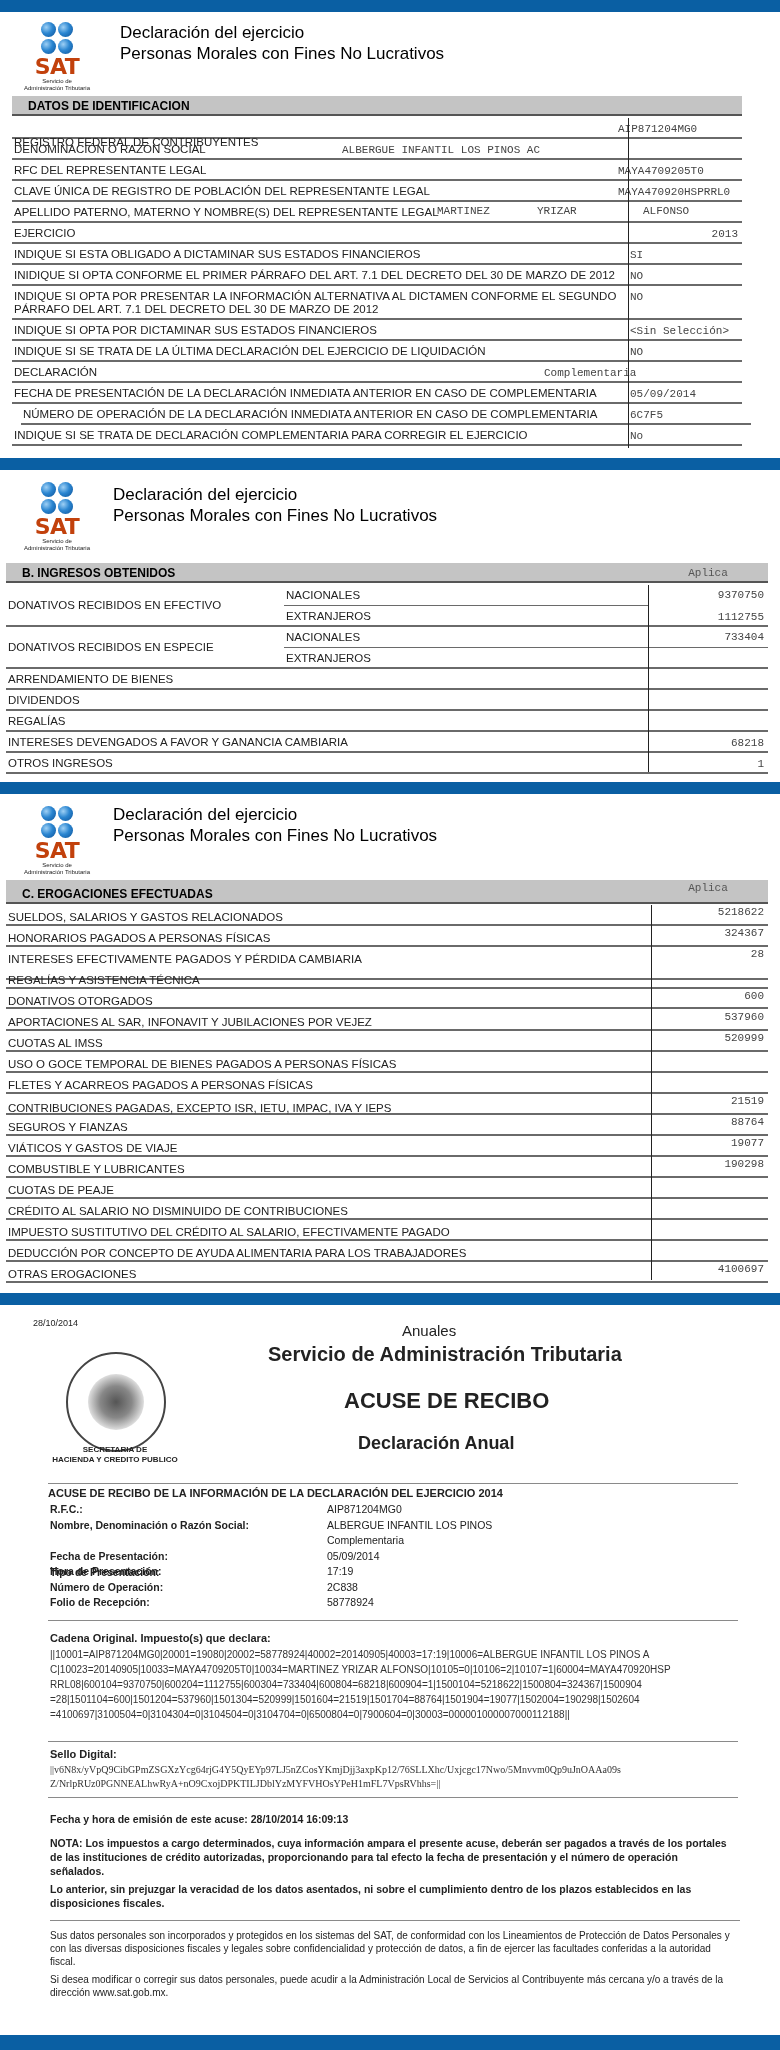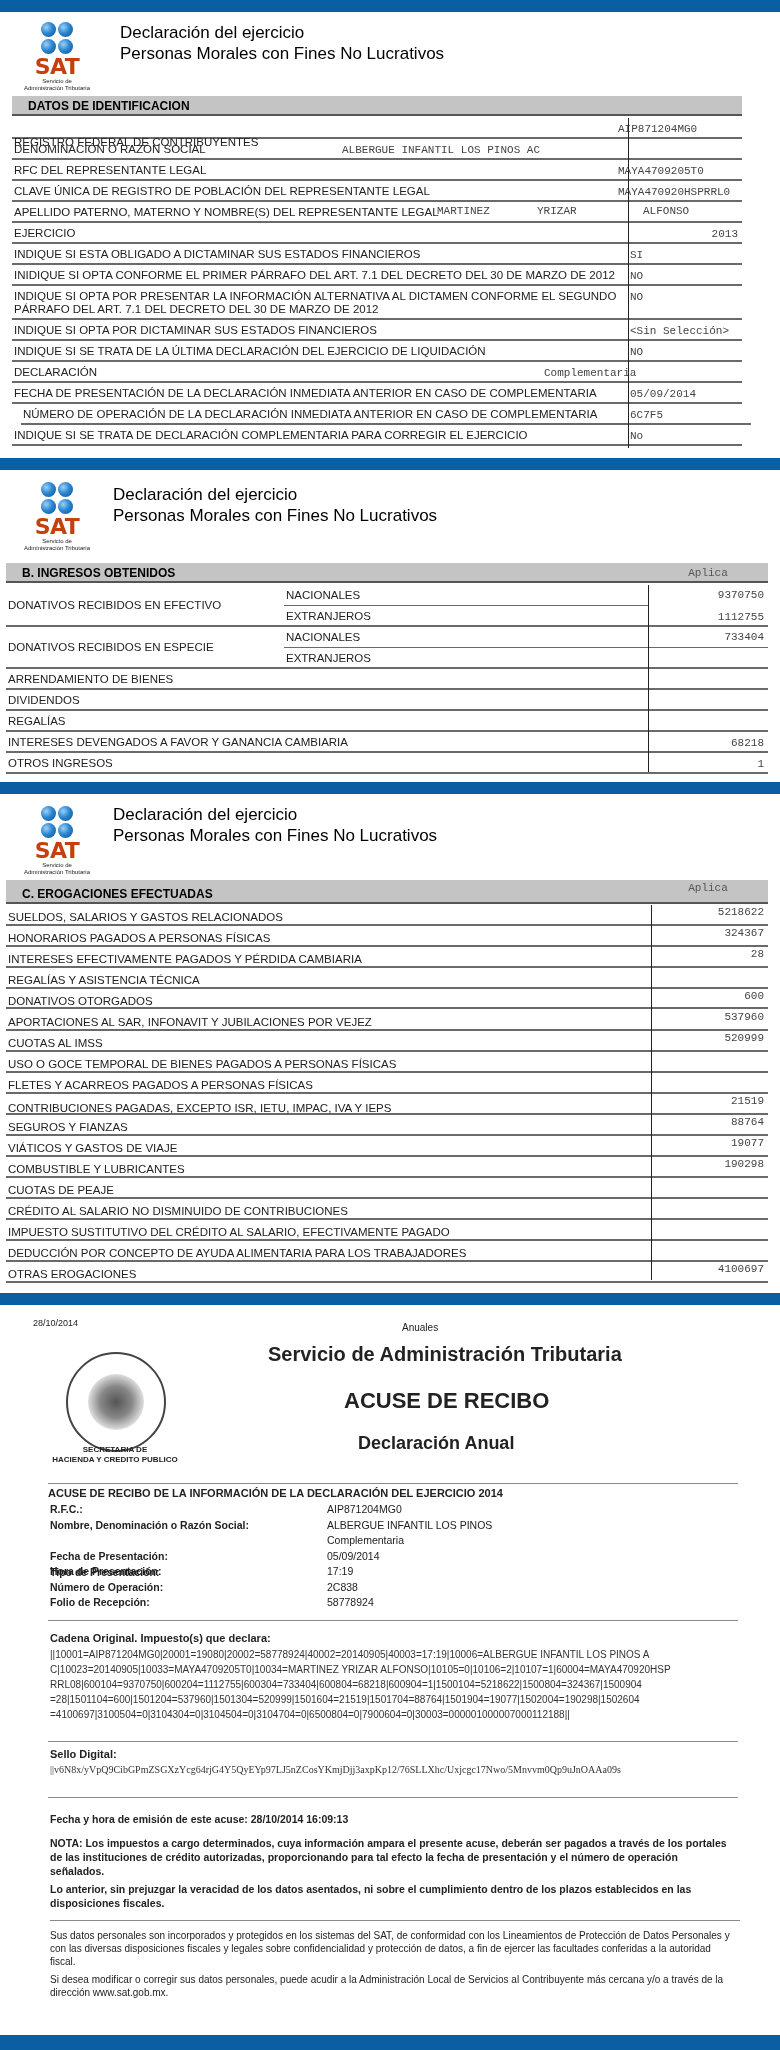--- a/index.html
+++ b/index.html
@@ -212,21 +212,21 @@
 </div>
 <div id="erogaciones-rows">
     <div class="row" style="left: 6px; top: 905px; width: 762px; height: 21px;">
       <span class="lbl" style="top: 6px;">SUELDOS, SALARIOS Y  GASTOS RELACIONADOS</span>
     </div>
     <div class="val" style="right: 16px; top: 906px;">5218622</div>
     <div class="row" style="left: 6px; top: 926px; width: 762px; height: 21px;">
       <span class="lbl" style="top: 6px;">HONORARIOS PAGADOS A PERSONAS FÍSICAS</span>
     </div>
     <div class="val" style="right: 16px; top: 927px;">324367</div>
-    <div class="row" style="left: 6px; top: 947px; width: 762px; height: 21px;">
+    <div class="row" style="left: 6px; top: 947px; width: 762px; height: 33px;">
       <span class="lbl" style="top: 6px;">INTERESES EFECTIVAMENTE PAGADOS Y PÉRDIDA CAMBIARIA</span>
     </div>
     <div class="val" style="right: 16px; top: 948px;">28</div>
     <div class="row" style="left: 6px; top: 968px; width: 762px; height: 21px;">
       <span class="lbl" style="top: 6px;">REGALÍAS Y ASISTENCIA TÉCNICA</span>
     </div>
     <div class="val" style="right: 16px; top: 969px;"></div>
     <div class="row" style="left: 6px; top: 989px; width: 762px; height: 20px;">
       <span class="lbl" style="top: 6px;">DONATIVOS OTORGADOS</span>
     </div>
@@ -282,21 +282,21 @@
     <div class="row" style="left: 6px; top: 1262px; width: 762px; height: 21px;">
       <span class="lbl" style="top: 6px;">OTRAS EROGACIONES</span>
     </div>
     <div class="val" style="right: 16px; top: 1263px;">4100697</div>
   </div>
 <div class="vline" style="left:651px; top:905px; height:375px;"></div>
 
 <div class="bluebar" style="top:1293px;"></div>
 <div class="acuse">
   <div class="kv" style="left:33px; top:1318px; font-size:9px;">28/10/2014</div>
-  <div class="kv" style="left:402px; top:1322px; font-size:10px;">Anuales</div>
+  <div class="kv" style="left:402px; top:1322px; font-size:15px;">Anuales</div>
 
   <div class="seal" style="left:66px; top:1352px;">
       <div class="seal-inner"></div>
     </div>
   <div class="kv" style="left:30px; top:1445px; width:170px; text-align:center; font-size:8px; font-weight:bold; line-height:10px;">
     <div>SECRETARIA DE</div>
     <div>HACIENDA Y CREDITO PUBLICO</div>
   </div>
 
   <div class="kv" style="left:268px; top:1343px; font-size:20px; font-weight:bold; color:#222;">Servicio de Administración Tributaria</div>
@@ -328,20 +328,21 @@
     <div>||10001=AIP871204MG0|20001=19080|20002=58778924|40002=20140905|40003=17:19|10006=ALBERGUE INFANTIL LOS PINOS A</div>
     <div>C|10023=20140905|10033=MAYA4709205T0|10034=MARTINEZ YRIZAR ALFONSO|10105=0|10106=2|10107=1|60004=MAYA470920HSP</div>
     <div>RRL08|600104=9370750|600204=1112755|600304=733404|600804=68218|600904=1|1500104=5218622|1500804=324367|1500904</div>
     <div>=28|1501104=600|1501204=537960|1501304=520999|1501604=21519|1501704=88764|1501904=19077|1502004=190298|1502604</div>
     <div>=4100697|3100504=0|3104304=0|3104504=0|3104704=0|6500804=0|7900604=0|30003=000001000007000112188||</div>
   </div>
   <div class="hr" style="left:48px; top:1741px; width:690px;"></div>
   <div class="kv" style="left:50px; top:1748px; font-weight:bold; font-size:11px;">Sello Digital:</div>
   <div class="kv" style="left:50px; top:1763px; width:700px; font-family:'Liberation Serif', serif; font-size:10px; line-height:14px; color:#333;">
     <div>||v6N8x/yVpQ9CibGPmZSGXzYcg64rjG4Y5QyEYp97LJ5nZCosYKmjDjj3axpKp12/76SLLXhc/Uxjcgc17Nwo/5Mnvvm0Qp9uJnOAAa09s</div>
+    <div>Z/NrlpRUz0PGNNEALhwRyA+nO9CxojDPKTILJDblYzMYFVHOsYPeH1mFL7VpsRVhhs=||</div>
   </div>
   <div class="hr" style="left:48px; top:1797px; width:690px;"></div>
 
   <div class="kv" style="left:50px; top:1813px; font-weight:bold; font-size:10.5px;">
     <span>Fecha y hora de emisión de este acuse:</span> <span>28/10/2014 16:09:13</span>
   </div>
   <div class="p" style="left:50px; top:1836px; width:680px; font-weight:bold;">NOTA: Los impuestos a cargo determinados, cuya información ampara el presente acuse, deberán ser pagados a través de los portales de las instituciones de crédito autorizadas, proporcionando para tal efecto la fecha de presentación y el número de operación señalados.</div>
   <div class="p" style="left:50px; top:1882px; width:680px; font-weight:bold;">Lo anterior, sin prejuzgar la veracidad de los datos asentados, ni sobre el cumplimiento dentro de los plazos establecidos en las disposiciones fiscales.</div>
   <div class="hr" style="left:50px; top:1920px; width:690px;"></div>
   <div class="p" style="left:50px; top:1929px; width:680px; font-size:10px; line-height:13px;">Sus datos personales son incorporados y protegidos en los sistemas del SAT, de conformidad con los Lineamientos de Protección de Datos Personales y con las diversas disposiciones fiscales y legales sobre confidencialidad y protección de datos, a fin de ejercer las facultades conferidas a la autoridad fiscal.</div>

